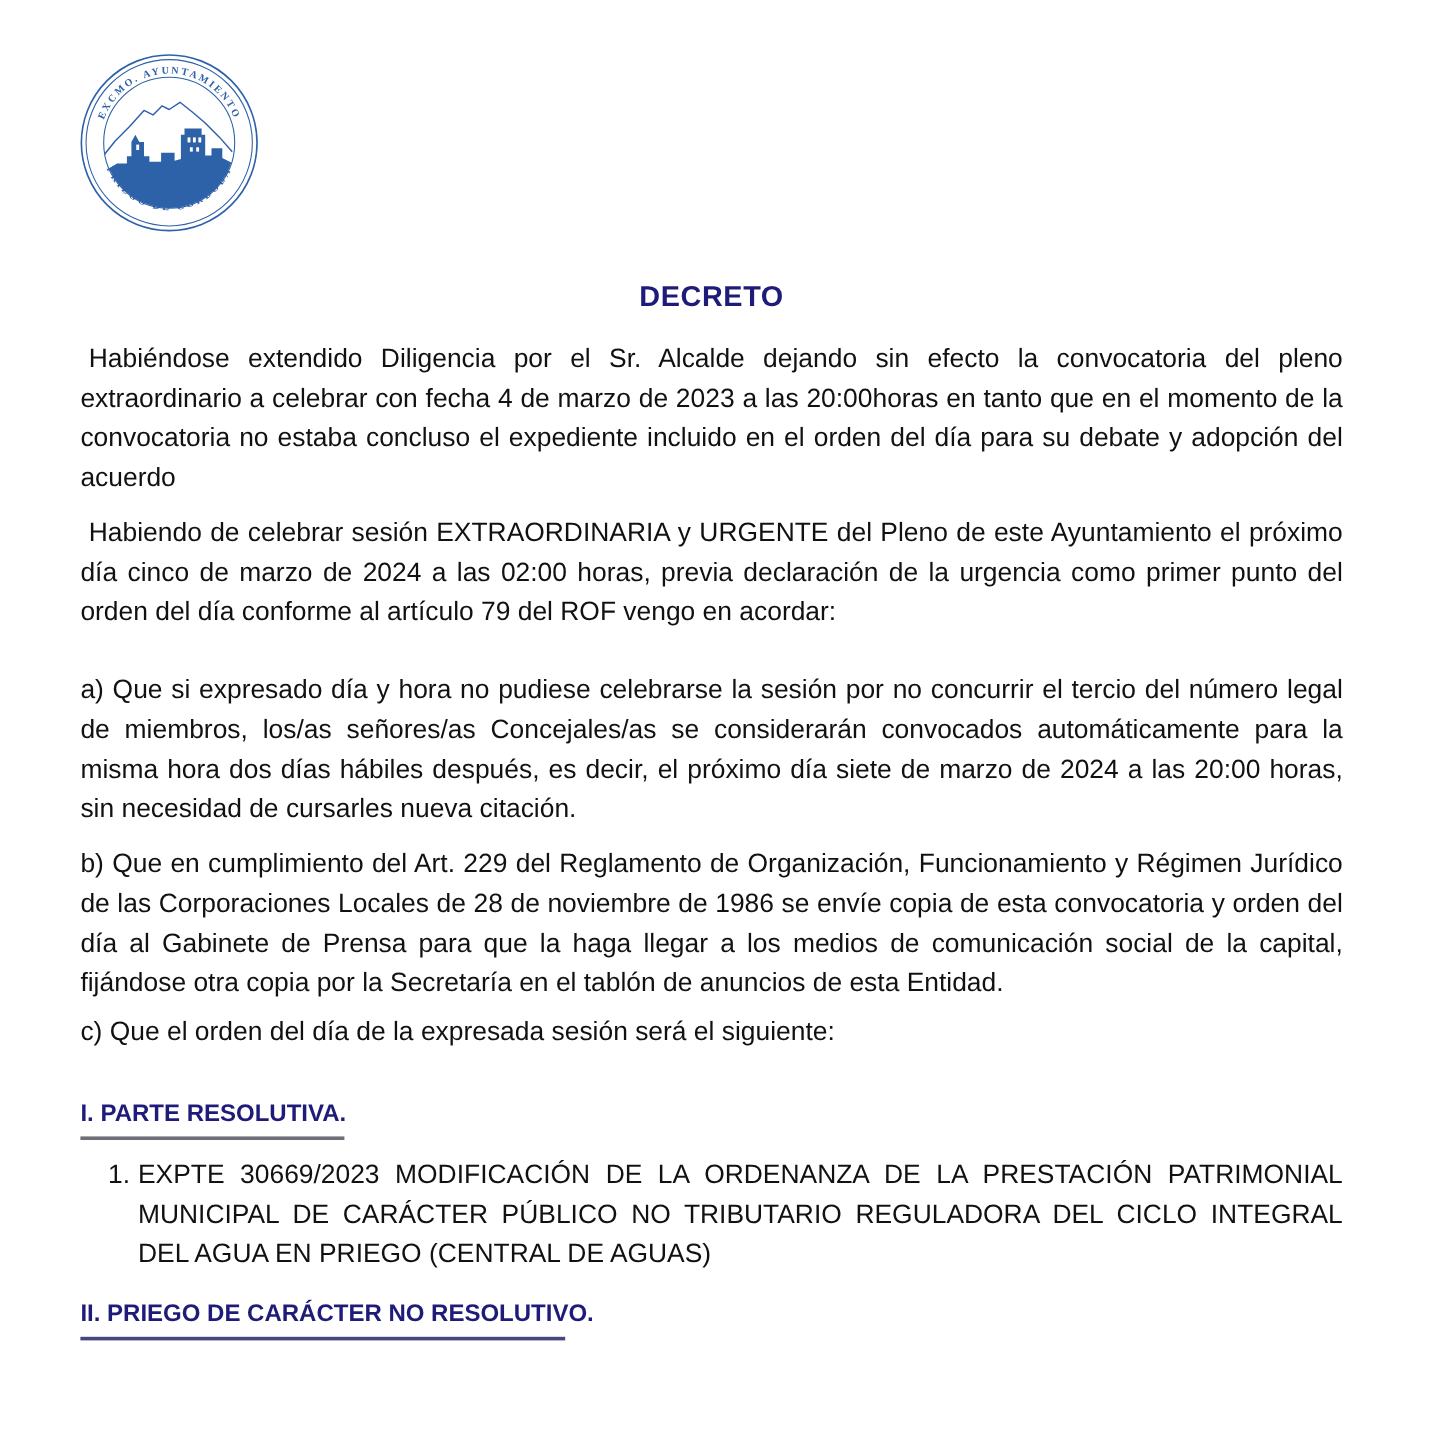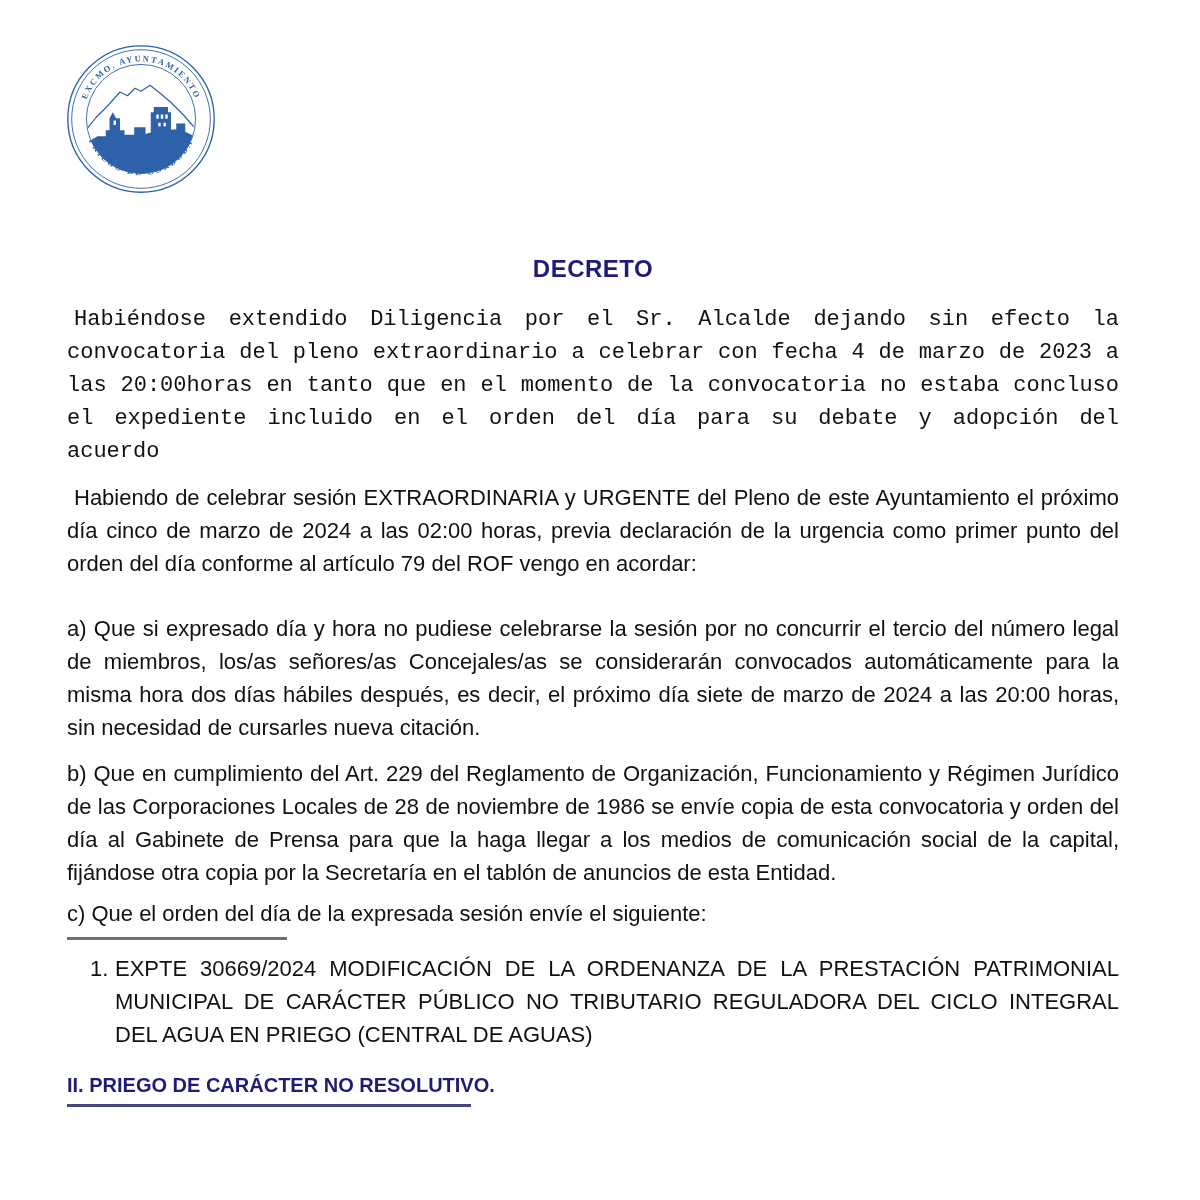--- a/index.html
+++ b/index.html
@@ -4,31 +4,31 @@
 <style>
   html,body { margin:0; padding:0; background:#ffffff; }
   .page {
     position:relative; width:1200px; height:1200px; background:#ffffff;
     font-family:"Liberation Sans", sans-serif; color:#111111; overflow:hidden;
   }
   .logo-wrap { position:absolute; top:44px; left:66px; width:150px; height:150px; }
   .logo-wrap svg { width:100%; height:100%; display:block; }
   .seal-text { font-family:"Liberation Serif", serif; font-weight:bold; }
 
-  .content { position:absolute; top:248px; left:67px; width:1052px; }
+  .content { position:absolute; top:227px; left:67px; width:1052px; }
 
   .doc-title {
     margin:7px 0 0 0; text-align:center;
     font-size:24px; line-height:28px; font-weight:bold;
     color:#1e1c78; letter-spacing:0.5px;
   }
 
   .para { font-size:22px; line-height:33px; text-align:justify; margin:13px 0 0 0; }
   .para.indent { text-indent:7px; }
-  .para.first { margin-top:20px;font-family:Liberation Mono, monospace; }
+  .para.first { margin-top:20px; }
   .para.gap-big { margin-top:32px; }
   .para.gap-sm { margin-top:8px; }
 
   .section-heading {
     margin:40px 0 0 0; font-size:20px; line-height:24px;
     font-weight:bold; color:#1e1c78;
   }
   .section-heading.second { margin-top:22px; }
   .rule { border:0; height:0; border-top:3px solid #6f6f78; margin:7px 0 0 0; }
   .rule-1 { width:220px; }
@@ -96,29 +96,30 @@
     <h1 class="doc-title">DECRETO</h1>
 
     <p class="para indent first">Habiéndose extendido Diligencia por el Sr. Alcalde dejando sin efecto la convocatoria del pleno extraordinario a celebrar con fecha 4 de marzo de 2023 a las 20:00horas en tanto que en el momento de la convocatoria no estaba concluso el expediente incluido en el orden del día para su debate y adopción del acuerdo</p>
 
     <p class="para indent">Habiendo de celebrar sesión EXTRAORDINARIA y URGENTE del Pleno de este Ayuntamiento el próximo día cinco de marzo de 2024 a las 02:00 horas, previa declaración de la urgencia como primer punto del orden del día conforme al artículo 79 del ROF vengo en acordar:</p>
 
     <p class="para gap-big">a) Que si expresado día y hora no pudiese celebrarse la sesión por no concurrir el tercio del número legal de miembros, los/as señores/as Concejales/as se considerarán convocados automáticamente para la misma hora dos días hábiles después, es decir, el próximo día siete de marzo de 2024 a las 20:00 horas, sin necesidad de cursarles nueva citación.</p>
 
     <p class="para">b) Que en cumplimiento del Art. 229 del Reglamento de Organización, Funcionamiento y Régimen Jurídico de las Corporaciones Locales de 28 de noviembre de 1986 se envíe copia de esta convocatoria y orden del día al Gabinete de Prensa para que la haga llegar a los medios de comunicación social de la capital, fijándose otra copia por la Secretaría en el tablón de anuncios de esta Entidad.</p>
 
-    <p class="para gap-sm">c) Que el orden del día de la expresada sesión envíe el siguiente:</p>
+    <p class="para gap-sm">c) Que el orden del día de la expresada sesión será el siguiente:</p>
 
     <div>
+      <div class="section-heading">I. PARTE RESOLUTIVA.</div>
       <div class="rule rule-1"></div>
 
       <div class="olist">
         <div class="oitem">
           <span class="num">1.</span>
-          <span class="itext">EXPTE 30669/2024 MODIFICACIÓN DE LA ORDENANZA DE LA PRESTACIÓN PATRIMONIAL MUNICIPAL DE CARÁCTER PÚBLICO NO TRIBUTARIO REGULADORA DEL CICLO INTEGRAL DEL AGUA EN PRIEGO (CENTRAL DE AGUAS)</span>
+          <span class="itext">EXPTE 30669/2023 MODIFICACIÓN DE LA ORDENANZA DE LA PRESTACIÓN PATRIMONIAL MUNICIPAL DE CARÁCTER PÚBLICO NO TRIBUTARIO REGULADORA DEL CICLO INTEGRAL DEL AGUA EN PRIEGO (CENTRAL DE AGUAS)</span>
         </div>
       </div>
     </div>
 
     <div>
       <div class="section-heading second">II. PRIEGO DE CARÁCTER NO RESOLUTIVO.</div>
       <div class="rule rule-2"></div>
     </div>
 
   </div>

